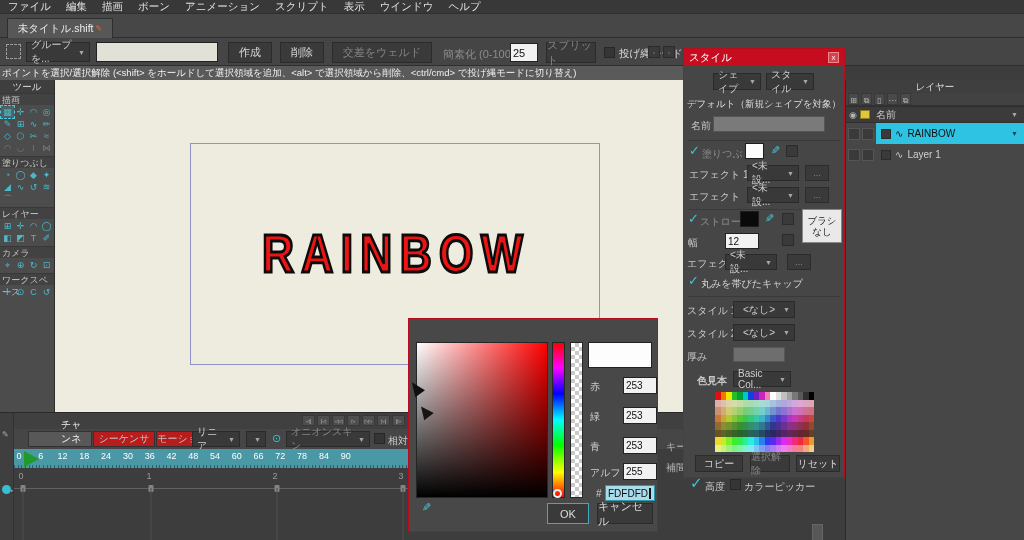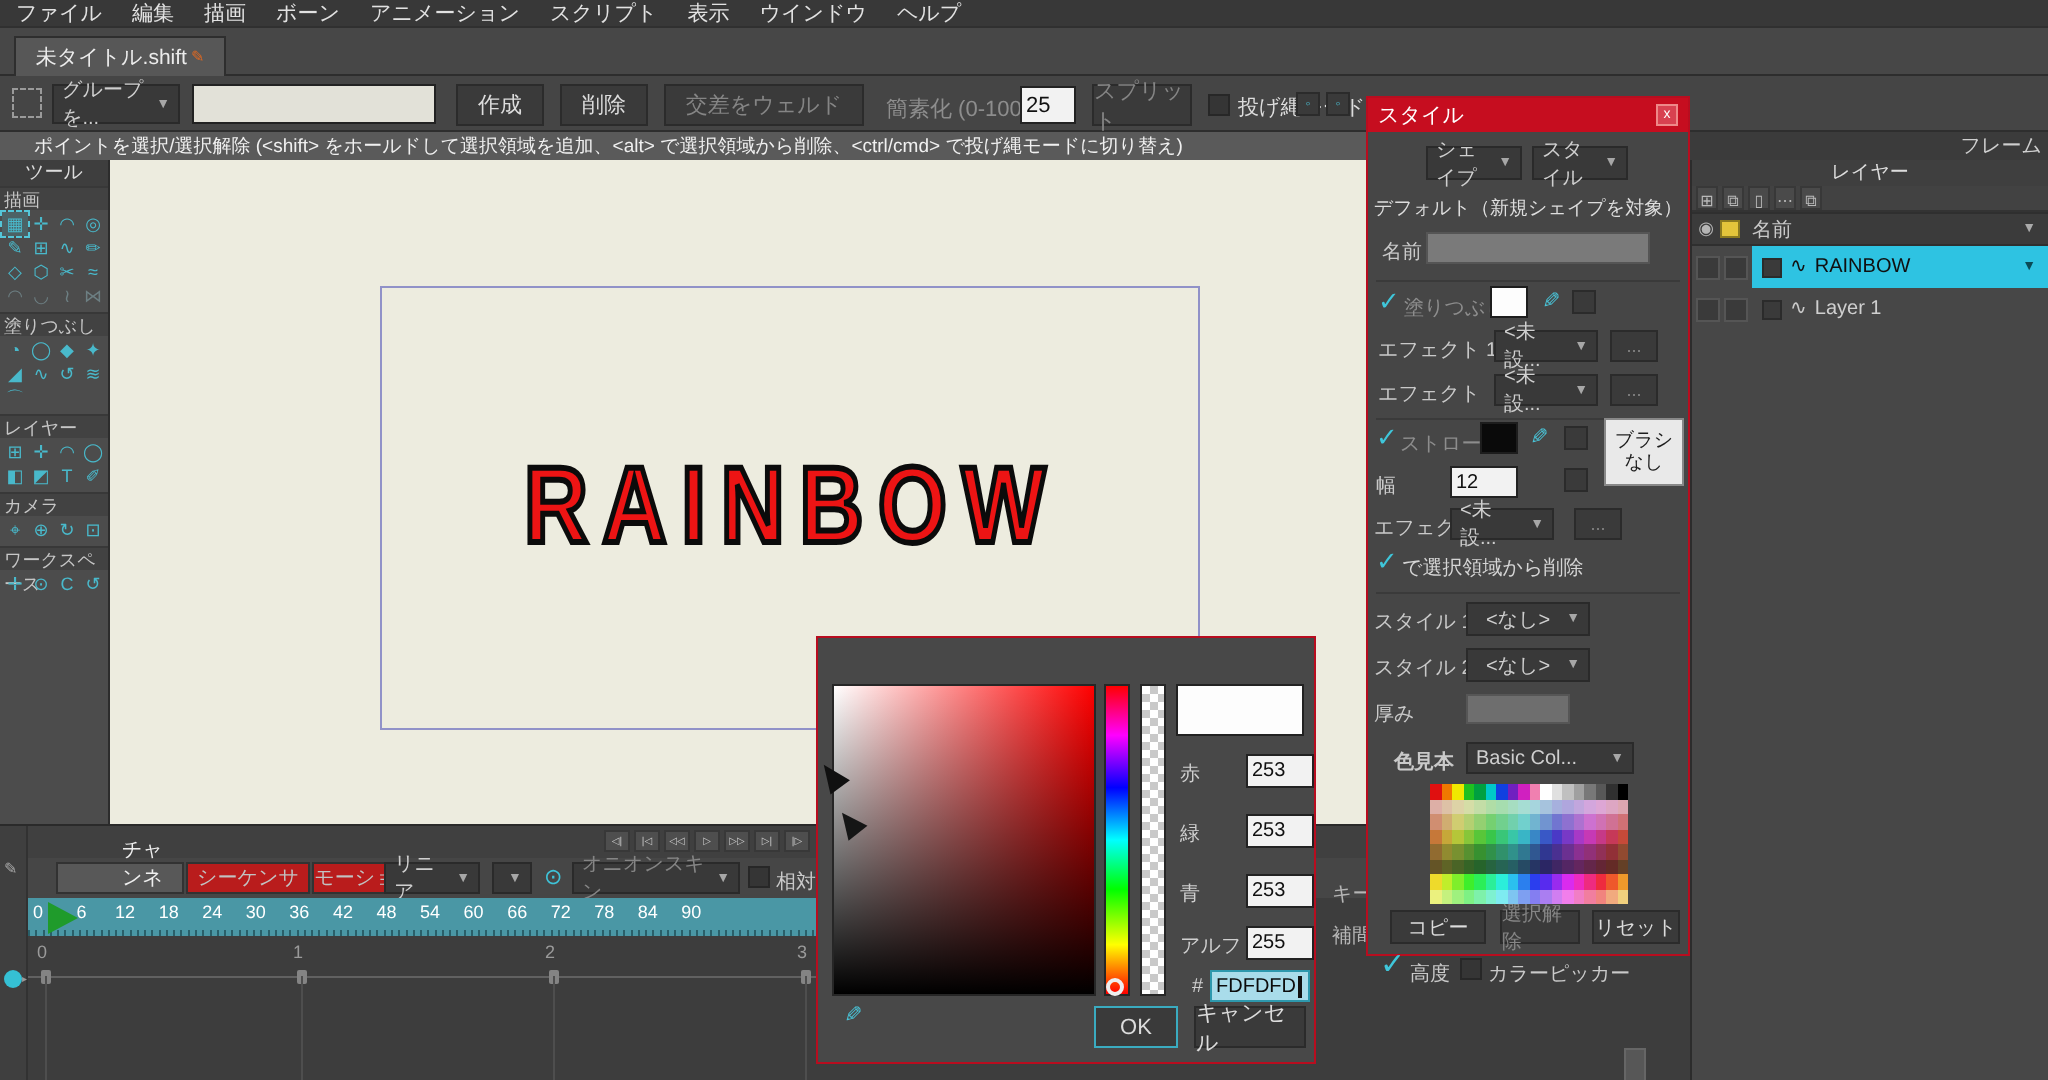--- a/index.html
+++ b/index.html
@@ -26,21 +26,21 @@
   #menubar { left:0; top:0; width:1024px; height:14px; background:#383838; display:flex;
     align-items:center; gap:15px; padding-left:8px; border-bottom:1px solid #303030; }
   #menubar span { color:#e2e2e2; font-size:10.5px; white-space:nowrap; }
   #tabbar { left:0; top:14px; width:1024px; height:24px; background:#474747; border-bottom:1px solid #2d2d2d; }
   #doc-tab { position:absolute; left:7px; top:4px; width:106px; height:20px; background:#575757;
     border:1px solid #2e2e2e; border-bottom:none; color:#ececec; font-size:10.5px;
     display:flex; align-items:center; justify-content:center; gap:2px; }
   #doc-tab .mod { color:#e06820; font-size:8px; }
   #toolbar { left:0; top:38px; width:1024px; height:28px; background:#454545; border-bottom:1px solid #2e2e2e; }
   #statusbar { left:0; top:66px; width:845px; height:14px; background:#5a5a5a; display:flex;
-    align-items:center; padding-left:17px; }
+    align-items:center; padding-left:2px; }
   #statusbar span { color:#f0f0f0; font-size:9.5px; white-space:nowrap; }
   #statusbar-right { left:845px; top:66px; width:179px; height:14px; background:#3b3b3b;
     display:flex; align-items:center; justify-content:flex-end; padding-right:3px; }
   #statusbar-right span { color:#cfcfcf; font-size:10px; }
 
   
   #tools { left:0; top:80px; width:55px; height:332px; background:#4c4c4c; border-right:1px solid #2c2c2c; }
   #tools .hdr { height:13px; background:#3e3e3e; color:#ddd; font-size:9.5px; text-align:center; line-height:13px; }
   #tools .sec-lbl { height:12px; background:#424242; color:#c6c6c6; font-size:9px; padding-left:2px; line-height:12px; border-top:1px solid #383838; }
   .tool-grid { display:flex; flex-wrap:wrap; padding:1px 0 2px 1px; }
@@ -187,23 +187,20 @@
     <div class="btn gray abs" style="left:546px;top:4px;width:50px;height:21px;">スプリット</div>
     <div class="cbox abs" style="left:604px;top:9px;"></div>
     <span class="lbl abs" style="left:619px;top:9px;font-size:10.5px;color:#ddd;">投げ縄モード</span>
     <div class="minisq abs" style="left:648px;top:8px;color:#49b9cb;font-size:7px;text-align:center;line-height:11px;">◦</div>
     <div class="minisq abs" style="left:663px;top:8px;color:#49b9cb;font-size:7px;text-align:center;line-height:11px;">◦</div>
   </div>
 
   <div id="statusbar" class="abs">
     <span>ポイントを選択/選択解除 (&lt;shift&gt; をホールドして選択領域を追加、&lt;alt&gt; で選択領域から削除、&lt;ctrl/cmd&gt; で投げ縄モードに切り替え)</span>
   </div>
-  <div id="statusbar-right" class="abs">
-    <span>フレーム</span>
-  </div>
 
   <div id="tools" class="abs">
     <div class="hdr">ツール</div>
     <div id="tools-body">
         <div class="sec-lbl">描画</div>
         <div class="tool-grid">
           <span class="tool sel">▦</span>
           <span class="tool">✛</span>
           <span class="tool">◠</span>
           <span class="tool">◎</span>
@@ -434,37 +431,37 @@
       <span class="lbl abs" style="left:4px;top:170px;">幅</span>
       <input class="fld abs" style="left: 41px; top: 167px; width: 34px; height: 16px;" value="12">
       <div class="minisq abs" style="left:98px;top:168px;"></div>
       <span class="lbl abs" style="left:3px;top:191px;">エフェクト</span>
       <div class="dd abs" style="left:41px;top:188px;width:52px;height:16px;">
         <span>&lt;未設...</span>
           <span class="arr">▼</span>
       </div>
       <div class="btn gray abs" style="left:103px;top:188px;width:24px;height:16px;font-size:9px;">...</div>
       <span class="check abs" style="left:4px;top:210px;">✓</span>
-      <span class="lbl abs" style="left:17px;top:211px;color:#d5d5d5;">で選択領域から削除</span>
+      <span class="lbl abs" style="left:17px;top:211px;color:#d5d5d5;">丸みを帯びたキャップ</span>
       <div class="sep abs" style="left:4px;top:230px;width:152px;"></div>
 
       <span class="lbl abs" style="left:3px;top:238px;">スタイル 1</span>
       <div class="dd abs" style="left:49px;top:235px;width:62px;height:17px;">
         <span style="margin:0 auto;">&lt;なし&gt;</span>
           <span class="arr">▼</span>
       </div>
       <span class="lbl abs" style="left:3px;top:261px;">スタイル 2</span>
       <div class="dd abs" style="left:49px;top:258px;width:62px;height:17px;">
         <span style="margin:0 auto;">&lt;なし&gt;</span>
           <span class="arr">▼</span>
       </div>
       <span class="lbl abs" style="left:3px;top:284px;">厚み</span>
       <div class="abs" style="left:49px;top:281px;width:52px;height:15px;background:#6e6e6e;border:1px solid #565656;"></div>
       <span class="lbl abs" style="left:13px;top:308px;font-weight:bold;">色見本</span>
-      <div class="dd abs" style="left:49px;top:305px;width:84px;height:16px;">
+      <div class="dd abs" style="left:49px;top:305px;width:58px;height:16px;">
         <span>Basic Col...</span>
           <span class="arr">▼</span>
       </div>
 
       <div id="palette" class="abs" style="left:31px;top:326px;">
           <span style="background: rgb(224, 16, 16);"></span>
           <span style="background: rgb(240, 120, 0);"></span>
           <span style="background: rgb(240, 232, 0);"></span>
           <span style="background: rgb(32, 192, 32);"></span>
           <span style="background: rgb(0, 160, 64);"></span>

